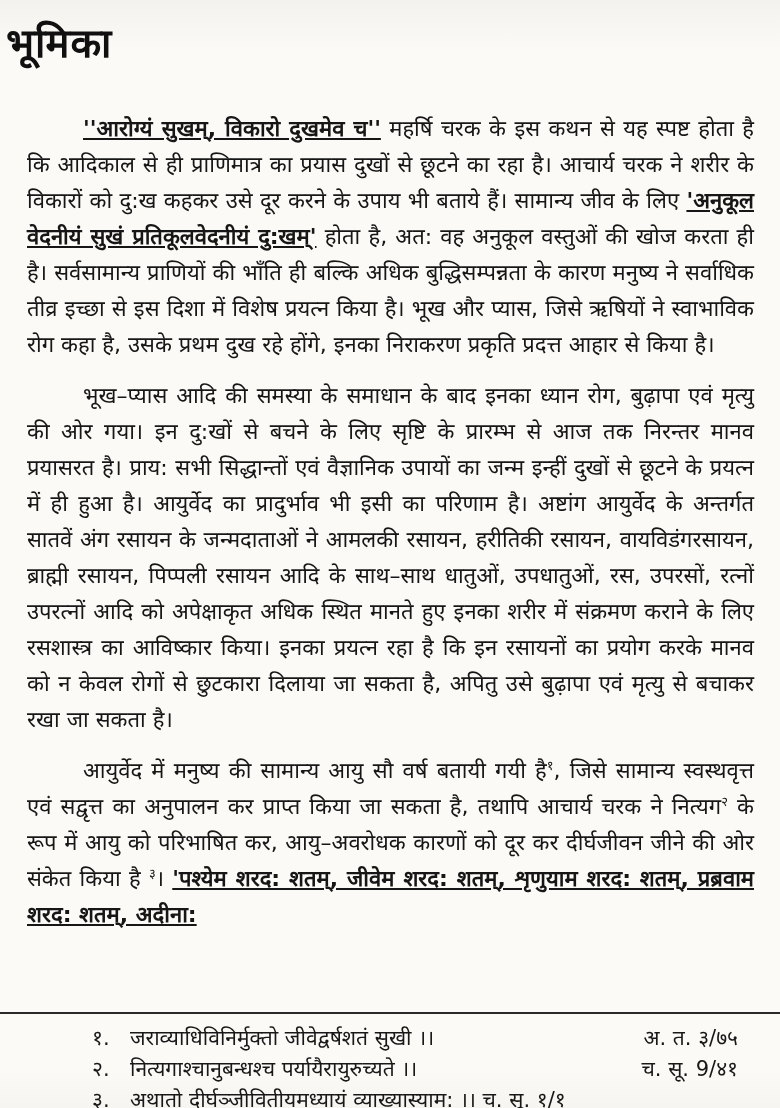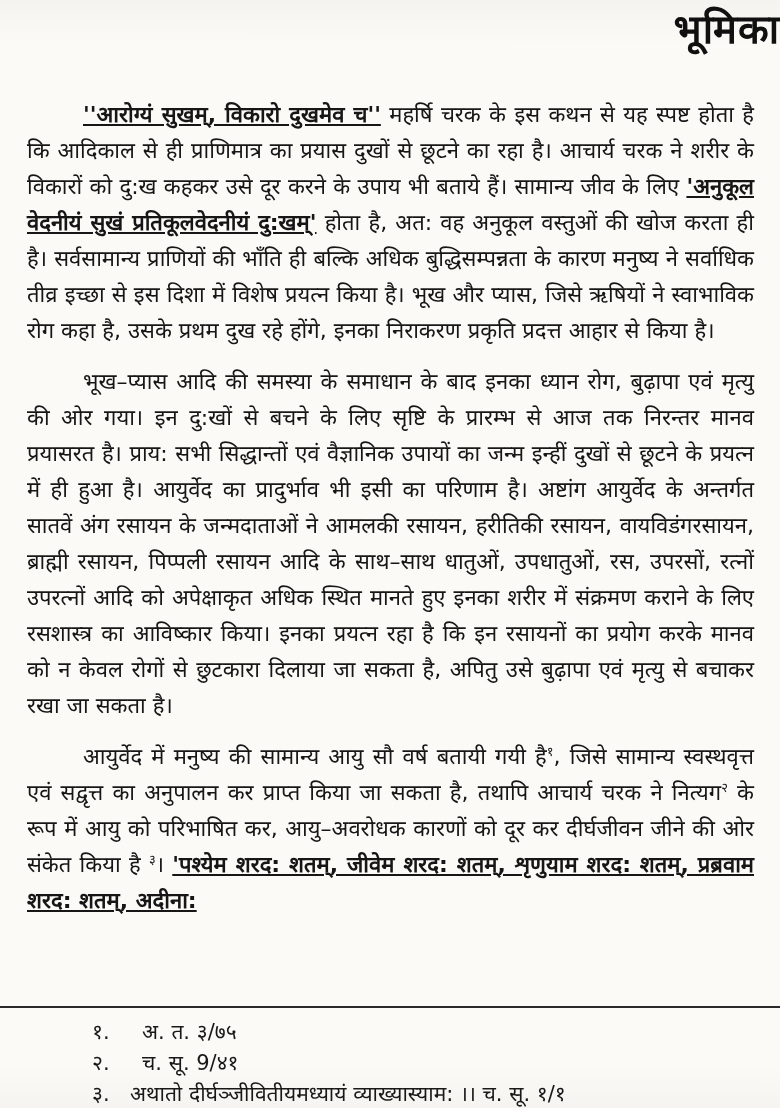--- a/index.html
+++ b/index.html
@@ -15,23 +15,23 @@
     overflow: hidden;
   }
   .page {
     position: relative;
     width: 780px;
     height: 1108px;
     background: linear-gradient(180deg, #f4f3ef 0%, #fbfaf7 4%, #fbfaf7 96%, #f5f4f0 100%);
     box-sizing: border-box;
   }
   .title {
-    margin: 0;
-    padding-top: 0;
-    text-align: right;
+    margin: 6px;
+    padding-top: 8px;
+    text-align: left;
     font-size: 40px;
     font-weight: bold;
     letter-spacing: 1px;
     color: #101010;
   }
   .body-text {
     margin-top: 42px;
     padding: 0 26px 0 27px;
   }
   .para {
@@ -72,42 +72,43 @@
   }
   .fn-num {
     flex: 0 0 38px;
   }
   .fn-text {
     flex: 1 1 auto;
     overflow: hidden;
   }
   .fn-ref {
     flex: 0 0 auto;
-    margin-left: 12px;
     text-align: center;
   }
 </style>
 </head>
 <body>
 
 <div class="page">
   <h1 class="title">भूमिका</h1>
   <div class="body-text">
       <p class="para"><span class="bold">''आरोग्यं सुखम्, विकारो दुखमेव च''</span><span> महर्षि चरक के इस कथन से यह स्पष्ट होता है कि आदिकाल से ही प्राणिमात्र का प्रयास दुखों से छूटने का रहा है। आचार्य चरक ने शरीर के विकारों को दु:ख कहकर उसे दूर करने के उपाय भी बताये हैं। सामान्य जीव के लिए </span><span class="bold">'अनुकूल वेदनीयं सुखं प्रतिकूलवेदनीयं दु:खम्'</span><span> होता है, अत: वह अनुकूल वस्तुओं की खोज करता ही है। सर्वसामान्य प्राणियों की भाँति ही बल्कि अधिक बुद्धिसम्पन्नता के कारण मनुष्य ने सर्वाधिक तीव्र इच्छा से इस दिशा में विशेष प्रयत्न किया है। भूख और प्यास, जिसे ऋषियों ने स्वाभाविक रोग कहा है, उसके प्रथम दुख रहे होंगे, इनका निराकरण प्रकृति प्रदत्त आहार से किया है।</span></p>
       <p class="para"><span>भूख–प्यास आदि की समस्या के समाधान के बाद इनका ध्यान रोग, बुढ़ापा एवं मृत्यु की ओर गया। इन दु:खों से बचने के लिए सृष्टि के प्रारम्भ से आज तक निरन्तर मानव प्रयासरत है। प्राय: सभी सिद्धान्तों एवं वैज्ञानिक उपायों का जन्म इन्हीं दुखों से छूटने के प्रयत्न में ही हुआ है। आयुर्वेद का प्रादुर्भाव भी इसी का परिणाम है। अष्टांग आयुर्वेद के अन्तर्गत सातवें अंग रसायन के जन्मदाताओं ने आमलकी रसायन, हरीतिकी रसायन, वायविडंगरसायन, ब्राह्मी रसायन, पिप्पली रसायन आदि के साथ–साथ धातुओं, उपधातुओं, रस, उपरसों, रत्नों उपरत्नों आदि को अपेक्षाकृत अधिक स्थित मानते हुए इनका शरीर में संक्रमण कराने के लिए रसशास्त्र का आविष्कार किया। इनका प्रयत्न रहा है कि इन रसायनों का प्रयोग करके मानव को न केवल रोगों से छुटकारा दिलाया जा सकता है, अपितु उसे बुढ़ापा एवं मृत्यु से बचाकर रखा जा सकता है।</span></p>
       <p class="para"><span>आयुर्वेद में मनुष्य की सामान्य आयु सौ वर्ष बतायी गयी है</span><span class="sup">१</span><span>, जिसे सामान्य स्वस्थवृत्त एवं सद्वृत्त का अनुपालन कर प्राप्त किया जा सकता है, तथापि आचार्य चरक ने नित्यग</span><span class="sup">२</span><span> के रूप में आयु को परिभाषित कर, आयु–अवरोधक कारणों को दूर कर दीर्घजीवन जीने की ओर संकेत किया है </span><span class="sup">३</span><span>। </span><span class="bold">'पश्येम शरद: शतम्, जीवेम शरद: शतम्, शृणुयाम शरद: शतम्, प्रब्रवाम शरद: शतम्, अदीना:</span></p>
     </div>
   <div class="footer">
     <div>
         <div class="footnote">
           <span class="fn-num">१.</span>
+          <span class="fn-text">जराव्याधिविनिर्मुक्तो जीवेद्वर्षशतं सुखी ।।</span>
           <span class="fn-ref">अ. त. ३/७५</span>
         </div>
         <div class="footnote">
           <span class="fn-num">२.</span>
+          <span class="fn-text">नित्यगाश्चानुबन्धश्च पर्यायैरायुरुच्यते ।।</span>
           <span class="fn-ref">च. सू. 9/४१</span>
         </div>
         <div class="footnote">
           <span class="fn-num">३.</span>
           <span class="fn-text">अथातो दीर्घञ्जीवितीयमध्यायं व्याख्यास्याम: ।। च. सू. १/१</span>
         </div>
       </div>
   </div>
 </div>
 

